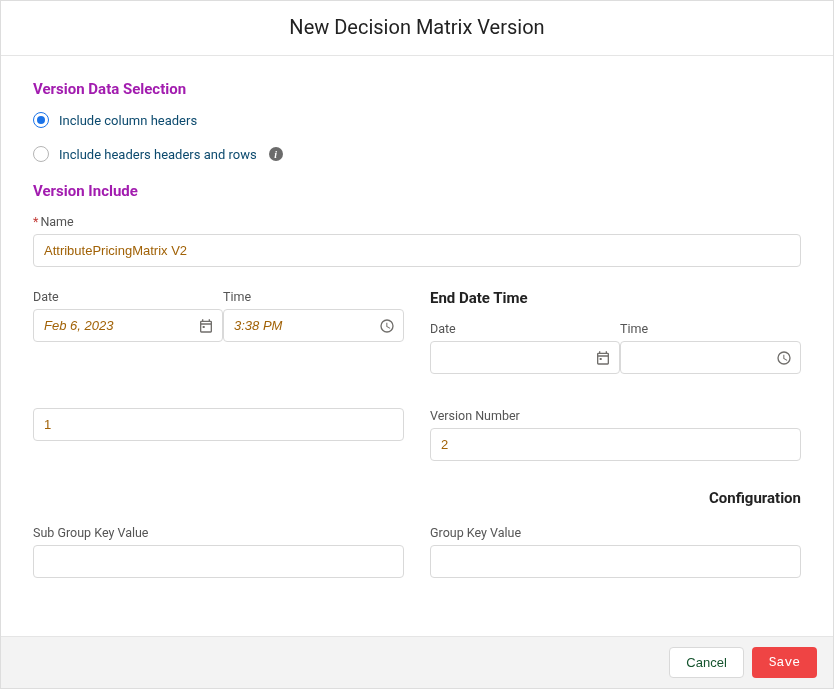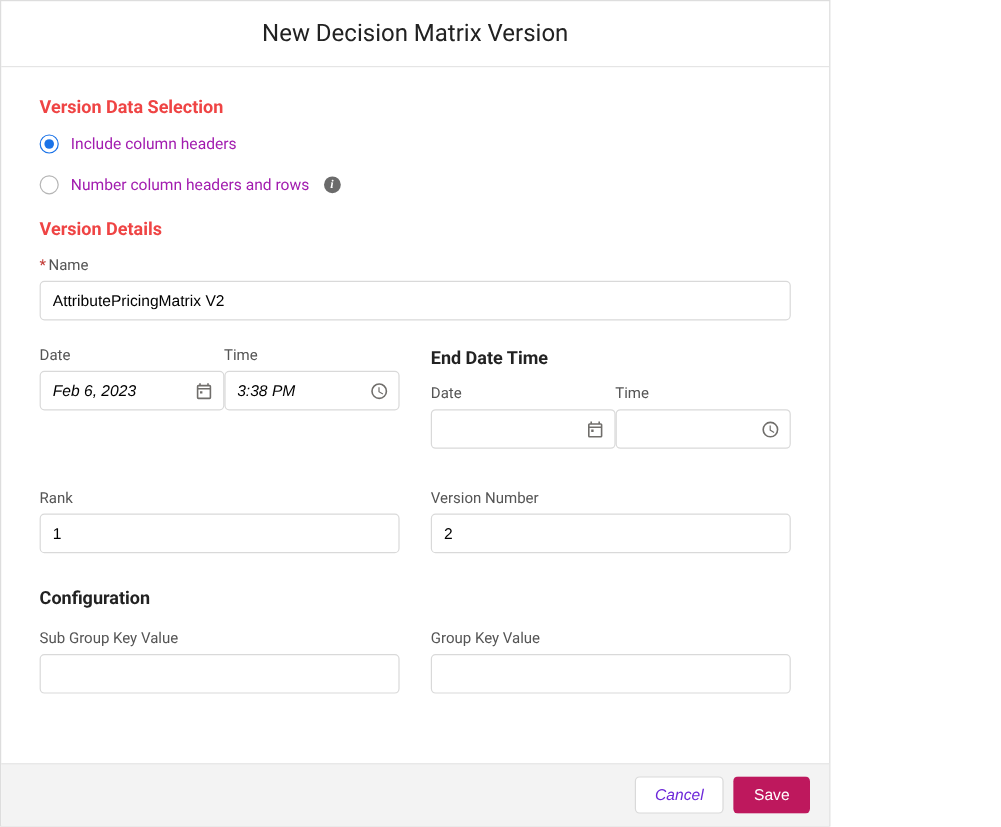--- a/index.html
+++ b/index.html
@@ -3,21 +3,21 @@
   <meta charset="utf-8">
   <style>
     * { box-sizing: border-box; margin: 0; padding: 0; }
     body {
       font-family: -apple-system, BlinkMacSystemFont, "Segoe UI", Roboto, Helvetica, Arial, sans-serif;
       font-size: 13px;
       color: #181818;
       background: #fff;
     }
     .modal {
-      width: 692px;
+      width: 834px;
       height: 689px;
       border: 1px solid #ddd;
       display: flex;
       flex-direction: column;
       position: relative;
     }
     .modal-header {
       padding: 14px 0 16px;
       text-align: center;
       border-bottom: 1px solid #e5e5e5;
@@ -28,21 +28,21 @@
       color: #222;
     }
     .modal-body {
       flex: 1;
       padding: 24px 32px 20px 32px;
       overflow-y: auto;
     }
     .section-heading {
       font-size: 15px;
       font-weight: 700;
-      color: #ef4444;
+      color: #a21caf;
       margin-bottom: 14px;
     }
     .radio-group { margin-bottom: 20px; }
     .radio-row {
       display: flex;
       align-items: center;
       margin-bottom: 18px;
       gap: 10px;
     }
     .radio-outer {
@@ -58,21 +58,21 @@
     }
     .radio-outer.unchecked { border-color: #b5b5b5; }
     .radio-inner {
       width: 8px;
       height: 8px;
       border-radius: 50%;
       background: #1b73e8;
     }
     .radio-label {
       font-size: 13px;
-      color: #a21caf;
+      color: #0c4a6e;
       cursor: pointer;
     }
     .info-icon {
       width: 14px;
       height: 14px;
       border-radius: 50%;
       background: #6b6b6b;
       color: #fff;
       font-size: 10px;
       font-weight: 700;
@@ -89,21 +89,21 @@
       margin-bottom: 5px;
       display: block;
     }
     .required-star { color: #c23934; margin-right: 2px; }
     .text-input {
       width: 100%;
       padding: 8px 10px;
       font-size: 13px;
       border: 1px solid #d9d9d9;
       border-radius: 4px;
-      color: #000000;
+      color: #a16207;
       background: #fff;
     }
     .row {
       display: flex;
       gap: 26px;
       margin-top: 22px;
     }
     .col { flex: 1; }
     .sub-heading {
       font-size: 15px;
@@ -144,28 +144,28 @@
     .btn {
       padding: 7px 16px;
       font-size: 13px;
       border-radius: 4px;
       cursor: pointer;
       border: 1px solid transparent;
     }
     .btn-cancel {
       background: #fff;
       border-color: #d9d9d9;
-      color: #6d28d9;
-      font-style: italic;
+      color: #14532d;
     }
     .btn-save {
-      background: #be185d;
+      background: #ef4444;
       color: #fff;
-    }
-    .mt-section { margin-top: 28px; }
+      font-family: Liberation Mono, monospace;
+    }
+    .mt-section { margin-top: 28px; text-align: right; }
     .mt-name { margin-top: 8px; }
   </style>
 </head>
 <body>
 
 <div class="modal">
 
   <div class="modal-header">
     <h2 class="modal-title">New Decision Matrix Version</h2>
   </div>
@@ -176,26 +176,26 @@
 
     <div class="radio-group">
       <div class="radio-row">
         <span class="radio-outer">
           <span class="radio-inner"></span>
         </span>
         <span class="radio-label">Include column headers</span>
       </div>
       <div class="radio-row">
         <span class="radio-outer unchecked"></span>
-        <span class="radio-label">Number column headers and rows</span>
+        <span class="radio-label">Include headers headers and rows</span>
         <span class="info-icon">i</span>
       </div>
     </div>
 
-    <div class="section-heading">Version Details</div>
+    <div class="section-heading">Version Include</div>
 
     <div class="mt-name">
       <label class="field-label">
         <span class="required-star">*</span><span>Name</span>
       </label>
       <input type="text" class="text-input" value="AttributePricingMatrix V2" style="">
     </div>
 
     <div class="row">
       <div class="col">
@@ -241,21 +241,20 @@
                   <path d="M12 2a10 10 0 1 0 10 10A10 10 0 0 0 12 2zm0 18a8 8 0 1 1 8-8 8 8 0 0 1-8 8zm.5-13H11v6l5.25 3.15.75-1.23-4.5-2.67z"></path>
                 </svg>
             </div>
           </div>
         </div>
       </div>
     </div>
 
     <div class="row" style="margin-top:34px;">
       <div class="col">
-        <label class="field-label">Rank</label>
         <input type="text" class="text-input" value="1" style="">
       </div>
       <div class="col">
         <label class="field-label">Version Number</label>
         <input type="text" class="text-input" value="2" style="">
       </div>
     </div>
 
     <div class="sub-heading mt-section">Configuration</div>
 

